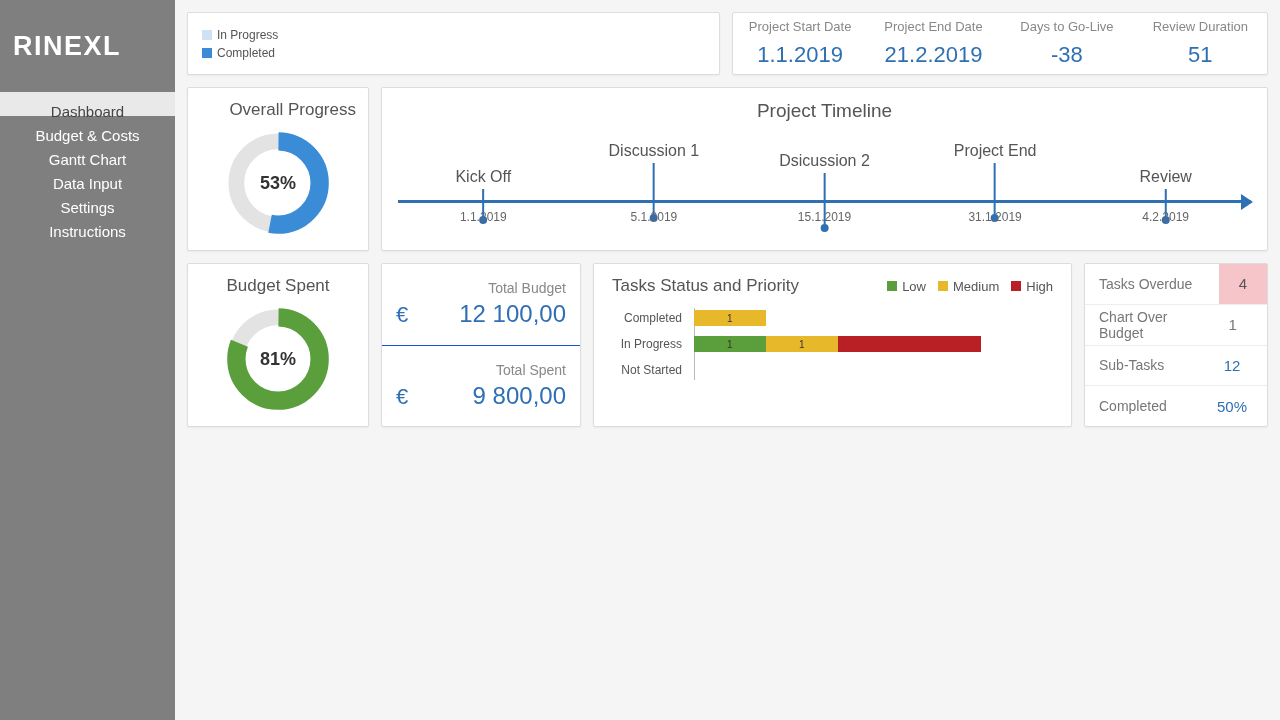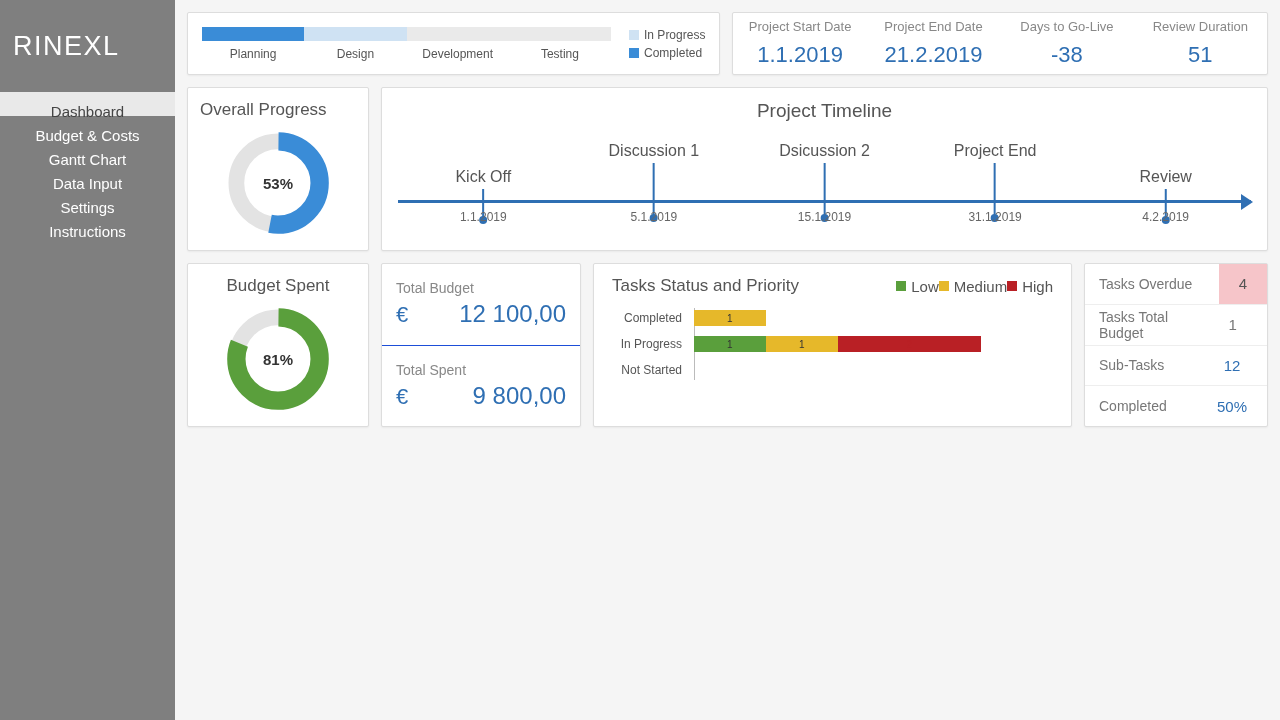--- a/index.html
+++ b/index.html
@@ -1,20 +1,20 @@
 <!DOCTYPE html>
 <html><head>
 <meta charset="utf-8">
 <style>
   *{box-sizing:border-box;margin:0;padding:0;font-family:"Segoe UI",Arial,sans-serif}
   body{background:#f5f5f5;width:1280px;height:720px;overflow:hidden;color:#555}
   .app{display:flex;height:100%}
   
   .sidebar{width:175px;background:#7f7f7f;color:#fff;display:flex;flex-direction:column}
-  .logo{height:92px;display:flex;align-items:center;justify-content:center;font-size:28px;letter-spacing:1px;font-weight:400}
+  .logo{height:92px;display:flex;align-items:center;justify-content:center;font-size:28px;letter-spacing:1px;font-weight:700}
   .logo svg{width:150px;height:50px}
   .nav{display:flex;flex-direction:column}
   .nav-item{height:24px;line-height:40px;text-align:center;font-size:15px;cursor:pointer;color:#fff}
   .nav-item.active{background:#e9e9e9;color:#444}
   
   .main{flex:1;padding:12px;display:flex;flex-direction:column;gap:12px}
   .row{display:flex;gap:12px}
   .card{background:#fff;border:1px solid #ddd;border-radius:2px;box-shadow:0 1px 2px rgba(0,0,0,.05)}
   
   .phase-card{flex:1;padding:10px 14px;display:flex;gap:18px;align-items:center}
@@ -24,47 +24,47 @@
   .phase-labels{display:flex;font-size:12px;color:#555}
   .phase-labels span{flex:1;text-align:center}
   .phase-legend{font-size:12px;color:#555;display:flex;flex-direction:column;gap:4px}
   .lg{display:flex;align-items:center;gap:5px}
   .sw{width:10px;height:10px}
   .metrics-card{flex:1.06;display:flex}
   .metric{flex:1;text-align:center;padding:6px 4px}
   .metric-label{font-size:13px;color:#888;margin-bottom:8px}
   .metric-value{font-size:22px;color:#2f6fb3;font-weight:500}
   
-  .prog-card{width:182px;text-align:left;padding:12px}
+  .prog-card{width:182px;text-align:right;padding:12px}
   .card-title{font-size:17px;color:#555;font-weight:400;margin-bottom:8px}
   .donut-wrap{position:relative;width:110px;height:110px;margin:0 auto}
-  .donut-center{position:absolute;inset:0;display:flex;align-items:center;justify-content:center;font-size:15px;font-weight:600;color:#333}
+  .donut-center{position:absolute;inset:0;display:flex;align-items:center;justify-content:center;font-size:18px;font-weight:600;color:#333}
   .timeline-card{flex:1;padding:12px 16px}
   .timeline-title{text-align:center;font-size:19px;color:#555;margin-bottom:6px}
   .tl{position:relative;height:110px}
   .tl-axis{position:absolute;left:0;right:0;top:72px;height:3px;background:#2f6fb3}
   .tl-arrow{position:absolute;right:-2px;top:66px;width:0;height:0;border-left:12px solid #2f6fb3;border-top:8px solid transparent;border-bottom:8px solid transparent}
   .tl-ev{position:absolute;transform:translateX(-50%);text-align:center;font-size:16px;color:#555}
   .tl-ev .stick{width:2px;background:#2f6fb3;margin:3px auto 0}
   .tl-ev .dot{width:8px;height:8px;background:#2f6fb3;border-radius:50%;margin:-1px auto 0}
   .tl-ticks{position:absolute;left:0;right:0;top:82px;font-size:12px;color:#666}
   .tl-tick{position:absolute;transform:translateX(-50%)}
   
   .budget-card{width:182px;text-align:center;padding:12px}
   .totals-card{width:200px;display:flex;flex-direction:column}
   .tot{flex:1;padding:8px 14px;display:flex;flex-direction:column;justify-content:center}
   .tot+.tot{border-top:1px solid #1d4ed8}
-  .tot-label{text-align:left;font-size:14px;color:#888;margin-bottom:4px}
+  .tot-label{text-align:right;font-size:14px;color:#888;margin-bottom:4px}
   .tot-val{display:flex;align-items:baseline;justify-content:space-between;color:#2f6fb3}
   .tot-cur{font-size:22px}
   .tot-num{font-size:24px;font-weight:400}
   .tasks-card{flex:1;padding:12px 18px}
   .tasks-head{display:flex;justify-content:space-between;align-items:center;margin-bottom:14px}
   .tasks-title{font-size:17px;color:#555}
-  .pri-legend{display:flex;font-size:15px;color:#555}
+  .pri-legend{display:flex;gap:12px;font-size:13px;color:#555}
   .tchart{display:flex;flex-direction:column;gap:10px;font-size:12px;color:#555;position:relative}
   .trow{display:flex;align-items:center;gap:8px}
   .tlab{width:74px;text-align:right;padding-right:4px}
   .tbar{flex:1;height:16px;position:relative;display:flex}
   .tseg{height:100%;display:flex;align-items:center;justify-content:center;font-size:10px;color:#333}
   .taxis{position:absolute;left:82px;top:-2px;bottom:-2px;width:1px;background:#bbb}
   .stats-card{width:184px;display:flex;flex-direction:column}
   .srow{flex:1;display:flex;align-items:center;justify-content:space-between;padding:0 14px;font-size:14px;color:#777}
   .srow+.srow{border-top:1px solid #eee}
   .sval{width:42px;text-align:center;font-size:15px}
@@ -90,34 +90,20 @@
       <div class="nav-item">Data Input</div>
       <div class="nav-item">Settings</div>
       <div class="nav-item">Instructions</div>
     </div>
   </div>
 
   <div class="main">
 
     <div class="row">
       <div class="card phase-card">
-        <div class="phase-chart">
-          <div class="phase-bar">
-            <div class="phase-seg" style="width:25%;background:#3a8cd7"></div>
-            <div class="phase-seg" style="width:25%;background:#cfe2f3"></div>
-            <div class="phase-seg" style="width:25%;background:#eaeaea"></div>
-            <div class="phase-seg" style="width:25%;background:#eaeaea"></div>
-          </div>
-          <div class="phase-labels">
-            <span>Planning</span>
-            <span>Design</span>
-            <span>Development</span>
-            <span>Testing</span>
-          </div>
-        </div>
         <div class="phase-legend">
           <div class="lg">
               <span class="sw" style="background:#cfe2f3"></span>
               <span>In Progress</span>
             </div>
           <div class="lg">
               <span class="sw" style="background:#3a8cd7"></span>
               <span>Completed</span>
             </div>
         </div>
@@ -163,21 +149,21 @@
           <div class="tl-ev" style="left:10%;top:40px">
               <div>Kick Off</div>
               <div class="stick" style="height:28px"></div>
               <div class="dot"></div>
             </div>
           <div class="tl-ev" style="left:30%;top:14px">
               <div>Discussion 1</div>
               <div class="stick" style="height:52px"></div>
               <div class="dot"></div>
             </div>
-          <div class="tl-ev" style="left:50%;top:14px">
+          <div class="tl-ev" style="left:50%;top:24px">
               <div>Dsicussion 2</div>
               <div class="stick" style="height:52px"></div>
               <div class="dot"></div>
             </div>
           <div class="tl-ev" style="left:70%;top:14px">
               <div>Project End</div>
               <div class="stick" style="height:52px"></div>
               <div class="dot"></div>
             </div>
           <div class="tl-ev" style="left:90%;top:40px">
@@ -265,21 +251,21 @@
           </div>
         </div>
       </div>
 
       <div class="card stats-card">
         <div class="srow">
           <span>Tasks Overdue</span>
           <span class="sval badge">4</span>
         </div>
         <div class="srow">
-          <span>Tasks Total Budget</span>
+          <span>Chart Over Budget</span>
           <span class="sval">1</span>
         </div>
         <div class="srow">
           <span>Sub-Tasks</span>
           <span class="sval blue">12</span>
         </div>
         <div class="srow">
           <span>Completed</span>
           <span class="sval blue">50%</span>
         </div>

